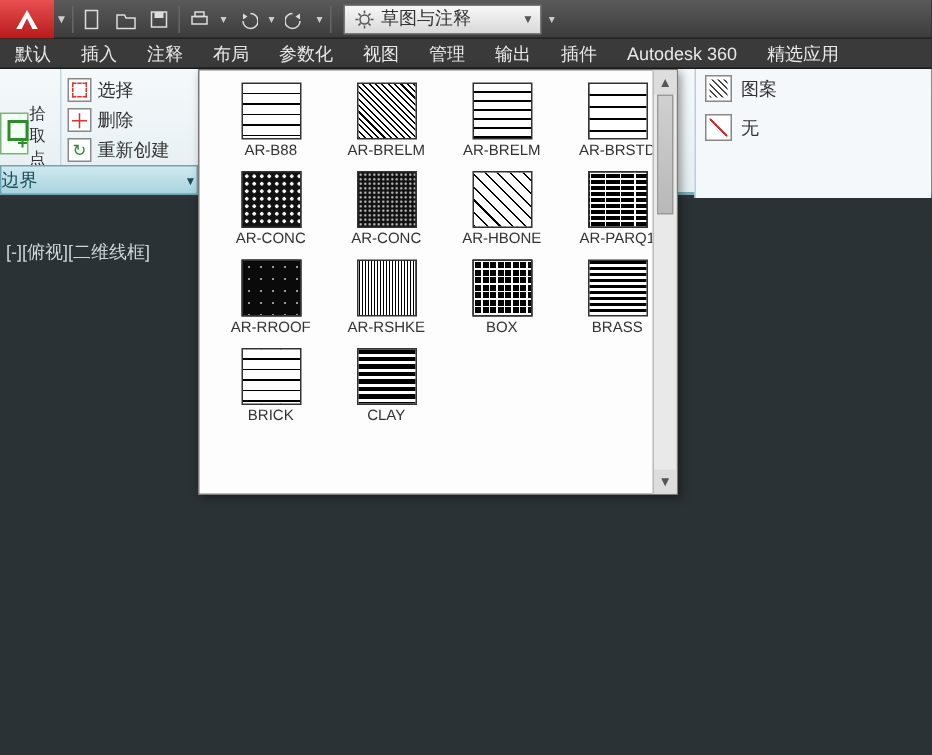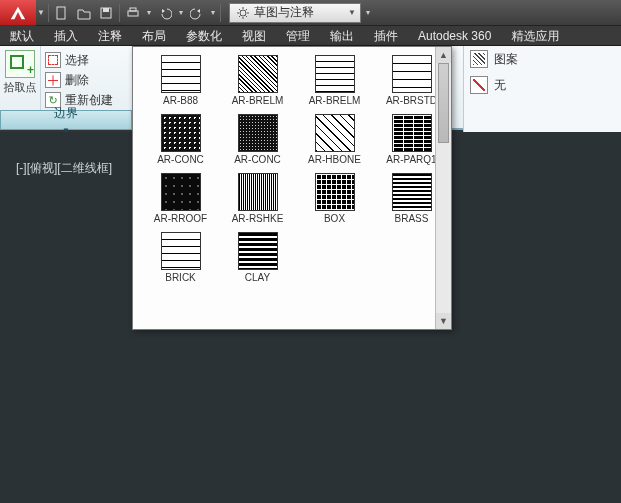--- a/index.html
+++ b/index.html
@@ -13,44 +13,44 @@
   .qat .ico { width:18px;height:18px;margin:0 2px;display:flex;align-items:center;justify-content:center;color:#cfcfcf; }
   .qat .ico svg{width:14px;height:14px;}
   .qat .ws { margin-left:6px; height:20px; background:linear-gradient(#f7f7f7,#d9d9d9); border:1px solid #777; display:flex;align-items:center;padding:0 4px 0 6px;color:#333;gap:4px;}
   .qat .ws .gear{width:14px;height:14px;}
   .qat .ws .dd2{font-size:8px;color:#555;margin-left:30px;}
   
   .menubar { height:20px; background:#3a3a3a; display:flex; align-items:center; color:#e8e8e8; border-bottom:1px solid #1a1a1a;}
   .menubar .mi { padding:0 10px; line-height:20px; white-space:nowrap;}
   
   .ribbon { height:84px; background:linear-gradient(#f5f9fb,#e5eef2); border-bottom:2px solid #7aa9b8; display:flex; }
-  .panel1 { width:40px; display:flex;flex-direction:column;align-items:center;padding-top:4px;}
+  .panel1 { width:40px; display:flex;flex-direction:row;align-items:center;padding-top:4px;}
   .panel1 .big { width:30px;height:28px;border:1px solid #7db07d;background:#f4fff4;display:flex;align-items:center;justify-content:center;position:relative;}
   .panel1 .big::after{content:"";position:absolute;top:4px;left:4px;width:10px;height:10px;border:2px solid #2e8b2e;}
   .panel1 .big::before{content:"+";position:absolute;bottom:0;right:0;color:#2e8b2e;font-weight:bold;font-size:12px;}
   .panel1 .lbl{font-size:11px;color:#333;margin-top:2px;}
   .panel2 { width:92px; border-left:1px solid #c7d6dc; padding:4px 4px 0 4px;}
   .row2 { display:flex;align-items:center;gap:4px;height:20px;color:#333;}
   .row2 .sico{width:16px;height:16px;border:1px solid #888;background:#fff;position:relative;flex-shrink:0;}
   .row2 .sico.sel::after{content:"";position:absolute;inset:2px;border:1px dashed #d33;}
   .row2 .sico.del::before,.row2 .sico.del::after{content:"";position:absolute;left:2px;right:2px;top:50%;height:1px;background:#d33;}
   .row2 .sico.del::after{transform:rotate(90deg);}
   .row2 .sico.rec::after{content:"↻";position:absolute;inset:0;display:flex;align-items:center;justify-content:center;color:#2e8b2e;font-size:11px;}
-  .panelstrip{position:absolute;top:110px;left:0;width:132px;height:20px;background:linear-gradient(#cfe9ef,#a9d3de);border:1px solid #6fa4b3;display:flex;align-items:center;justify-content:center;color:#1a4d5c;gap:4px;flex-direction:column;}
+  .panelstrip{position:absolute;top:110px;left:0;width:132px;height:20px;background:linear-gradient(#cfe9ef,#a9d3de);border:1px solid #6fa4b3;display:flex;align-items:center;justify-content:space-between;color:#1a4d5c;gap:4px;}
   .panelstrip .dd3{font-size:8px;}
   
   .optpane { position:absolute; top:46px; right:0; width:158px; height:86px; background:#f4f8fa; border-left:1px solid #bcd; }
   .optpane .orow{display:flex;align-items:center;gap:6px;padding:4px 6px;color:#333;}
   .optpane .oico{width:18px;height:18px;border:1px solid #888;background:#fff;position:relative;flex-shrink:0;}
   .optpane .oico.pat::after{content:"";position:absolute;inset:2px;background:repeating-linear-gradient(45deg,#444 0 1px,transparent 1px 3px);}
   .optpane .oico.none::after{content:"";position:absolute;inset:2px;background:linear-gradient(45deg,transparent 45%,#c33 45% 55%,transparent 55%);}
   .optpane input[type=checkbox]{width:12px;height:12px;}
   
   .canvas { position:absolute; top:132px; left:0; right:0; bottom:0; background:#2b3236; }
-  .viewlabel{position:absolute;top:160px;left:16px;color:#cfd6d9;font-size:12px;}
+  .viewlabel{position:absolute;top:160px;left:4px;color:#cfd6d9;font-size:12px;}
   .linepath{position:absolute;top:132px;left:0;right:0;bottom:0;}
   
   .hatchdd { position:absolute; top:46px; left:132px; width:320px; height:284px; background:#fdfdfd; border:1px solid #7a7a7a; box-shadow:2px 2px 6px rgba(0,0,0,.4); padding:8px 4px 8px 12px; }
   .hgrid{display:grid;grid-template-columns:repeat(4,1fr);gap:8px 6px;}
   .hitem{display:flex;flex-direction:column;align-items:center;gap:2px;}
   .swatch{width:40px;height:38px;border:1px solid #333;background:#fff;}
   .hlabel{font-size:10px;color:#333;white-space:nowrap;}
   .scrollbar{position:absolute;top:0;right:0;width:16px;bottom:0;background:#e9e9e9;border-left:1px solid #bbb;}
   .scrollbar .thumb{position:absolute;top:16px;left:2px;right:2px;height:80px;background:linear-gradient(#d0d0d0,#b8b8b8);border:1px solid #999;}
   .scrollbar .arr{position:absolute;left:0;right:0;height:16px;display:flex;align-items:center;justify-content:center;font-size:9px;color:#555;background:#ddd;}

